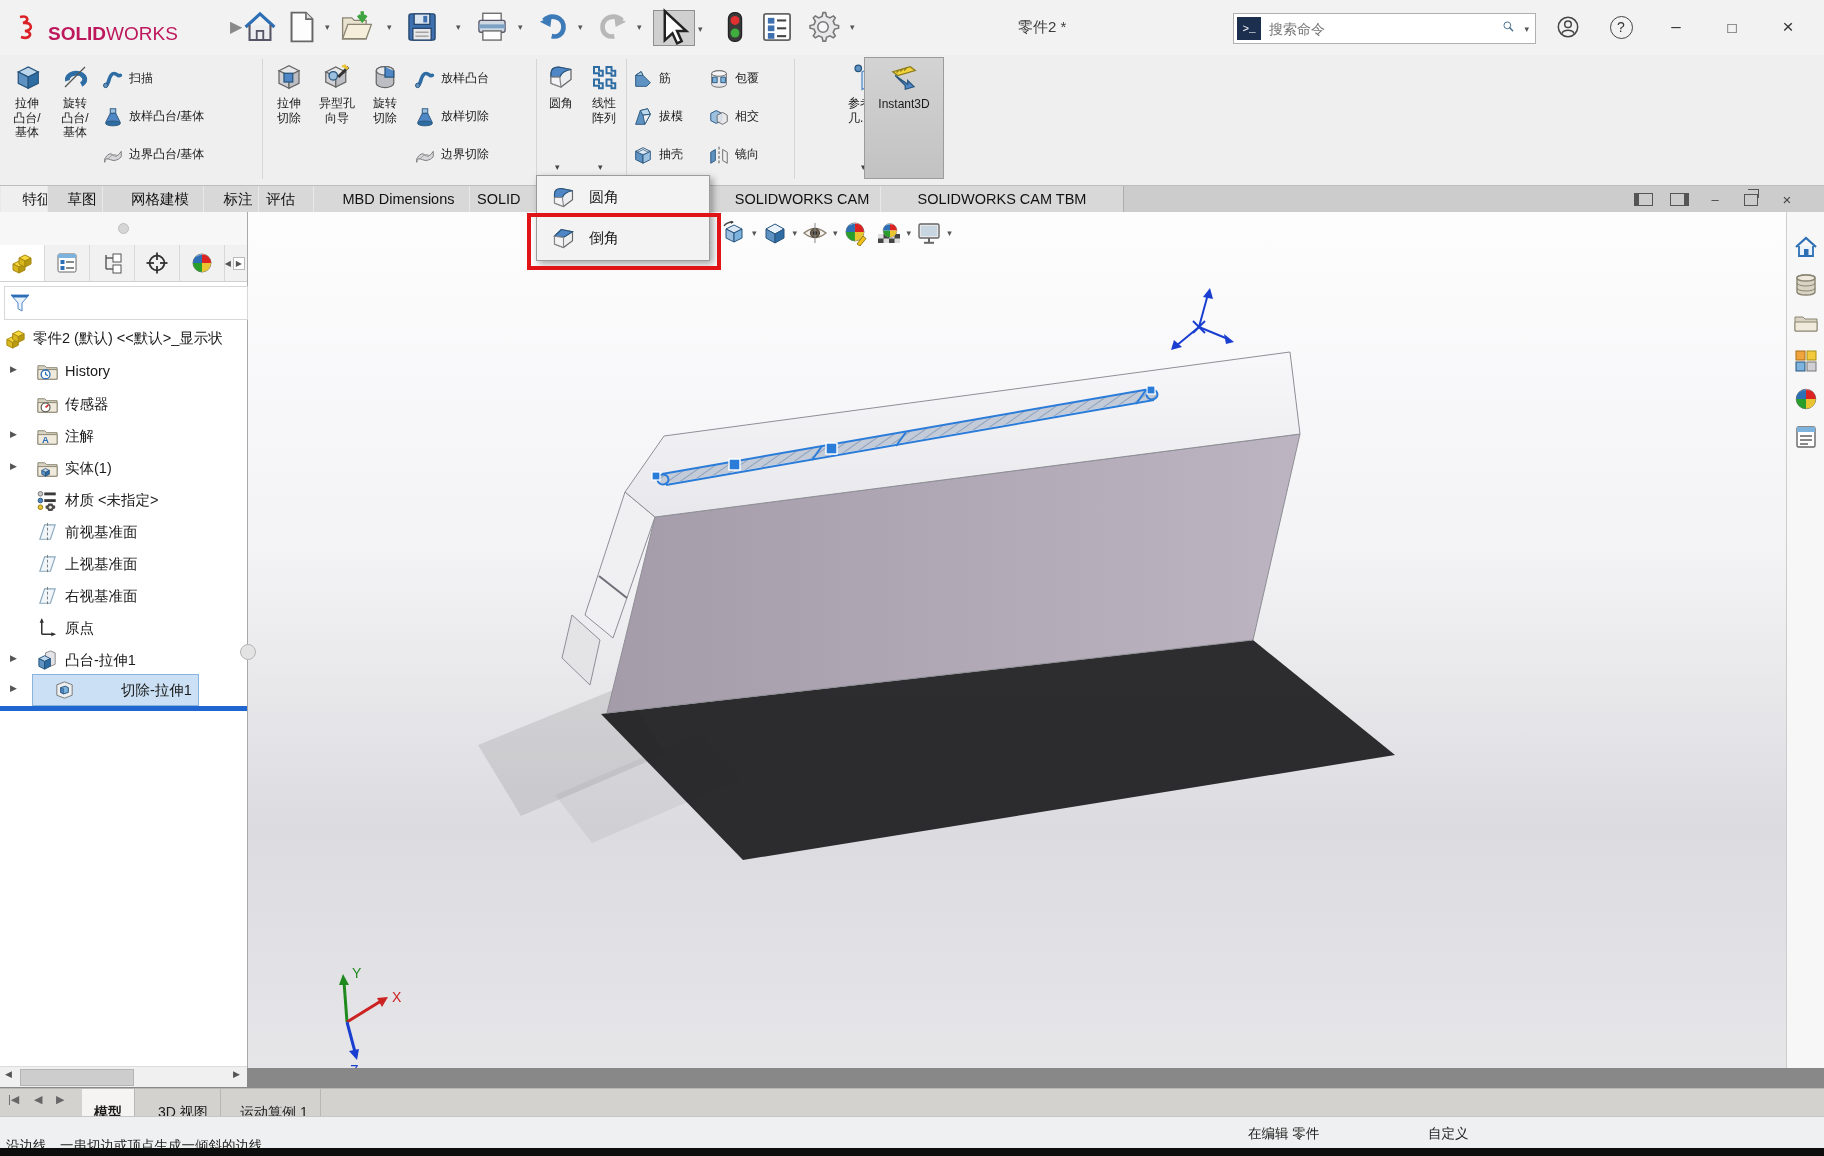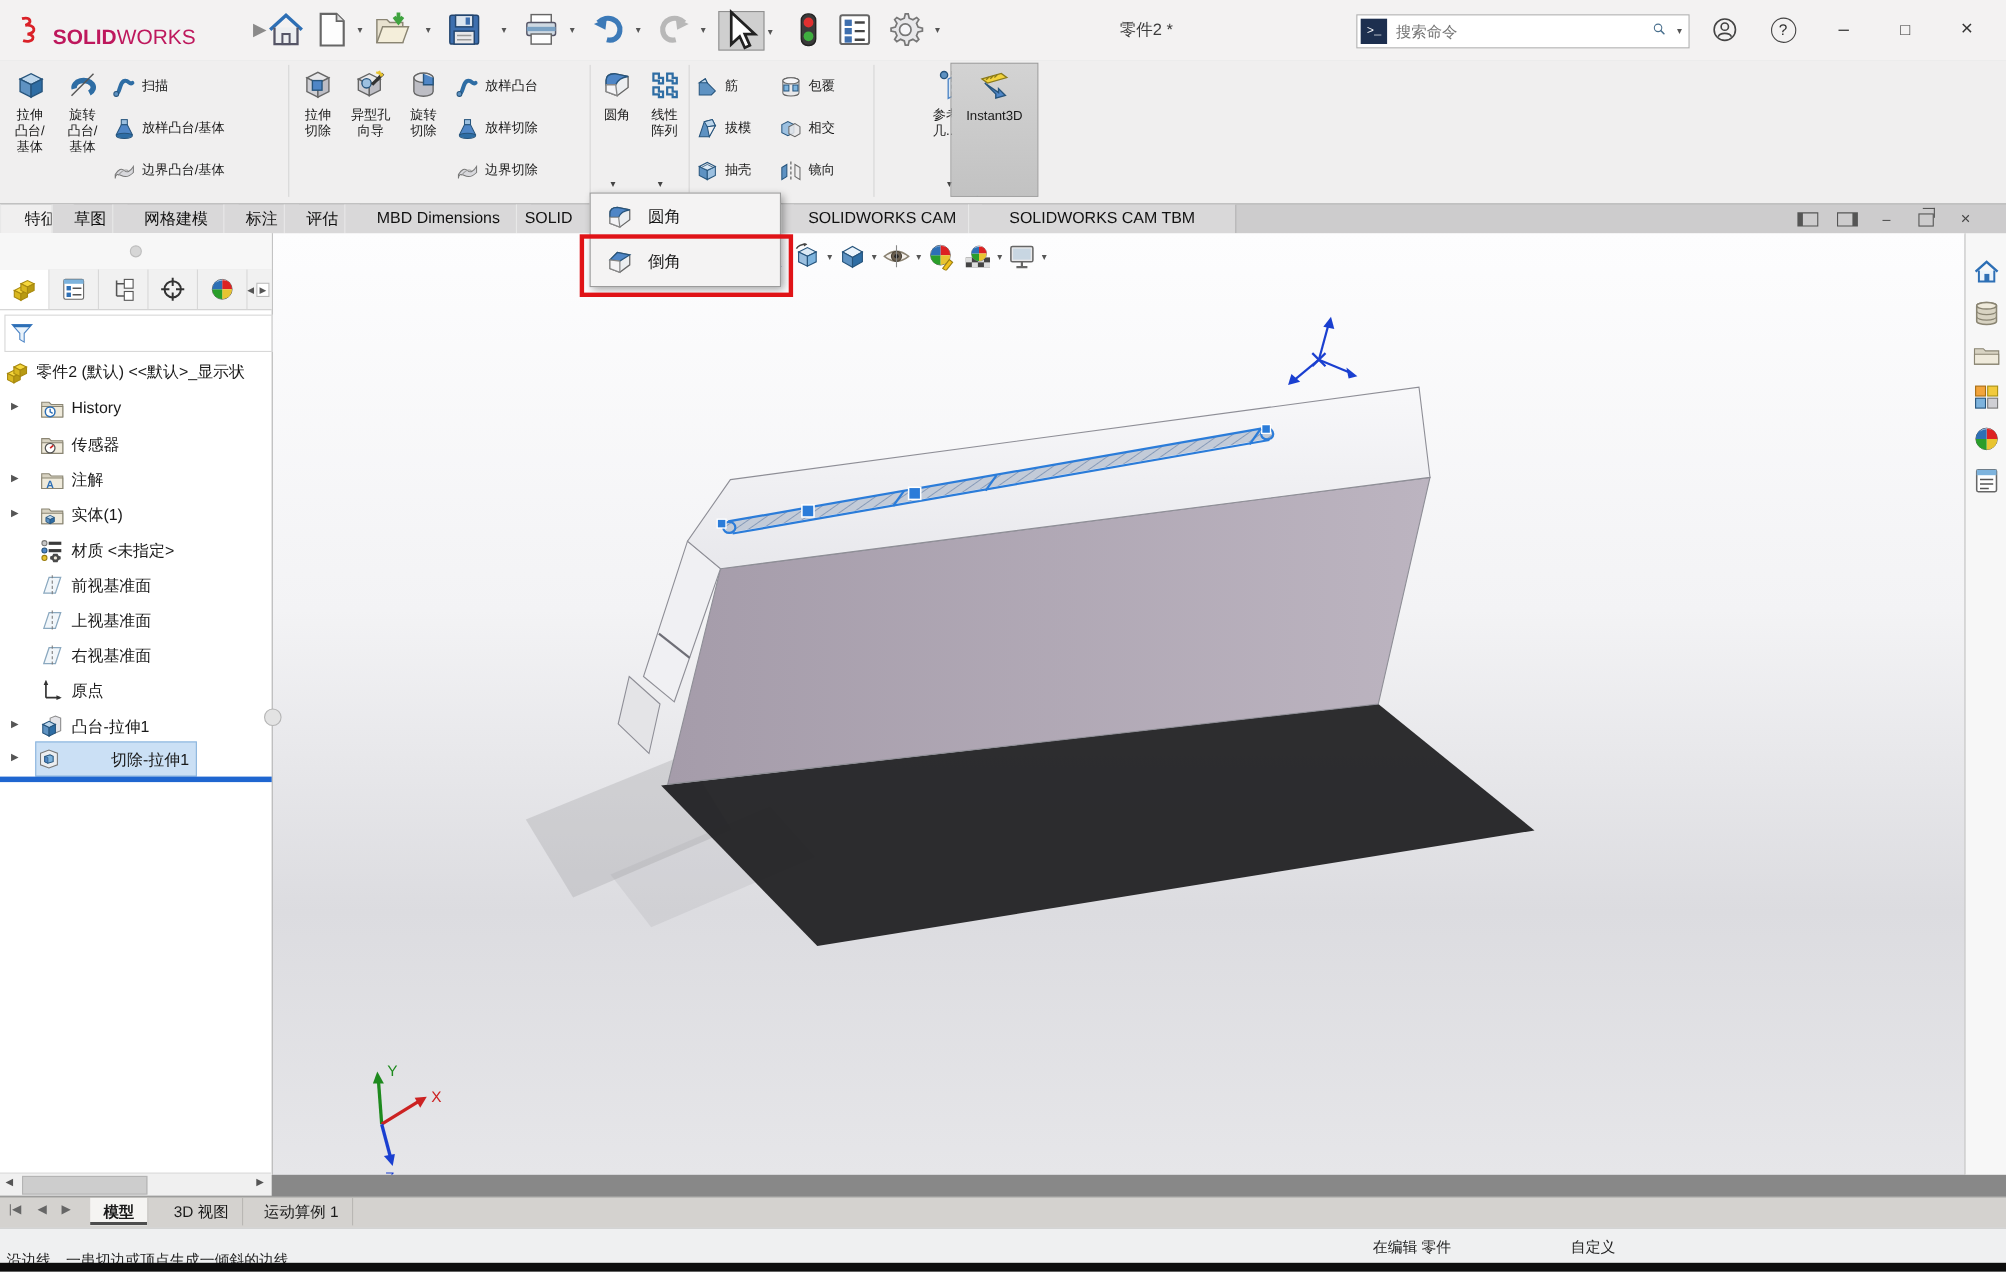--- a/index.html
+++ b/index.html
@@ -42,39 +42,39 @@
   #redbox{left:527px;top:213px;width:186px;height:49px;border:4px solid var(--highlight_red,#e01317);z-index:31;}
   
   #leftpanel{left:0;top:212px;width:247px;height:856px;background:#fff;border-right:1px solid #a9a9a9;}
   #fmtabs{left:0;top:33px;width:247px;height:36px;background:#f1f1f1;border-bottom:1px solid #d0d0d0;display:flex;}
   .fmtab{width:44px;height:36px;display:flex;align-items:center;justify-content:center;border-right:1px solid #d8d8d8;}
   .fmtab svg{width:24px;height:24px;}
   .fmtab.active{background:#fff;}
   .treerow{position:absolute;height:30px;display:flex;align-items:center;gap:6px;font-size:14.5px;white-space:nowrap;}
   .treerow svg{width:23px;height:23px;flex:none;}
   .exp{position:absolute;font-size:9px;color:#555;}
-  #selrow{background:var(--selection_fill,#cbe0f5);border:1px solid var(--selection_border,#8ab4dd);padding:0 6px 0 0;gap:45px;}
+  #selrow{background:var(--selection_fill,#cbe0f5);border:1px solid var(--selection_border,#8ab4dd);padding:0 6px 0 20px;gap:45px;}
   #rollback{left:0;top:494px;width:247px;height:5px;background:var(--accent_blue,#1f66d0);}
   #hscroll{left:0;top:854px;width:247px;height:20px;background:#f0f0f0;border-top:1px solid #dcdcdc;}
   .scrbtn{position:absolute;top:2px;font-size:9px;color:#555;}
   #scrthumb{left:20px;top:2px;width:112px;height:15px;background:#cdcdcd;border:1px solid #b4b4b4;}
   
   #viewport{left:248px;top:212px;width:1538px;height:856px;
             background:linear-gradient(180deg,#fdfdfe 0%,#f3f3f5 40%,#dcdce0 72%,#e6e6e9 100%);overflow:hidden;}
   #headsup{left:556px;top:219px;height:28px;display:flex;align-items:center;gap:7px;z-index:5;}
   #headsup svg{width:26px;height:26px;}
   .hdd{font-size:9px;color:#555;margin:0 -2px;}
   #watermark{left:1386px;top:1120px;font-size:21px;color:rgba(70,70,70,.66);z-index:40;letter-spacing:1px;margin-top:40px;}
   
   #taskpane{left:1786px;top:212px;width:38px;height:856px;background:#f7f7f7;border-left:1px solid #cdcdcd;}
   .tpico{position:absolute;left:6px;width:26px;height:26px;}
   
   #bottomtabs{left:0;top:1088px;width:1824px;height:28px;background:#d4d2cf;border-top:1px solid #b9b7b4;font-size:14px;}
   .btnav{position:absolute;top:4px;color:#666;font-size:11px;}
-  .btab{position:absolute;top:0;height:25px;display:flex;align-items:center;padding:0 12px;border-right:1px solid #b9b7b4;}
+  .btab{position:absolute;top:0;height:25px;display:flex;align-items:center;padding:11px 12px;border-right:1px solid #b9b7b4;}
   .btab.active{background:#f5f4f2;font-weight:bold;box-shadow:inset 0 -3px 0 #4d4d4d;}
   #statusbar{left:0;top:1116px;width:1824px;height:32px;background:#eff0f1;border-top:1px solid #c6c6c6;font-size:13.5px;color:#222;}
   #blackstrip{left:0;top:1148px;width:1824px;height:8px;background:#0d0d0d;z-index:35;}
   .grip-dot{width:9px;height:9px;border-radius:50%;background:#d6d6d6;border:1px solid #bdbdbd;}
 </style>
 </head>
 <body>
 
 <svg width="0" height="0" style="position:absolute">
   <defs>
@@ -725,21 +725,21 @@
     </div>
   <div class="cmdtab" style="left:47px;width:54px;justify-content:center">
       <span>草图</span>
     </div>
   <div class="cmdtab" style="left:102px;width:100px;justify-content:center">
       <span>网格建模</span>
     </div>
   <div class="cmdtab" style="left:203px;width:54px;justify-content:center">
       <span>标注</span>
     </div>
-  <div class="cmdtab" style="left:258px;width:54px;justify-content:center">
+  <div class="cmdtab" style="left:258px;width:54px;justify-content:flex-start">
       <span>评估</span>
     </div>
   <div class="cmdtab" style="left:313px;width:155px;justify-content:center">
       <span>MBD Dimensions</span>
     </div>
   <div class="cmdtab" style="left:469px;width:238px">
       <span>SOLID</span>
     </div>
   <div class="cmdtab" style="left:710px;width:168px;justify-content:center">
       <span>SOLIDWORKS CAM</span>

